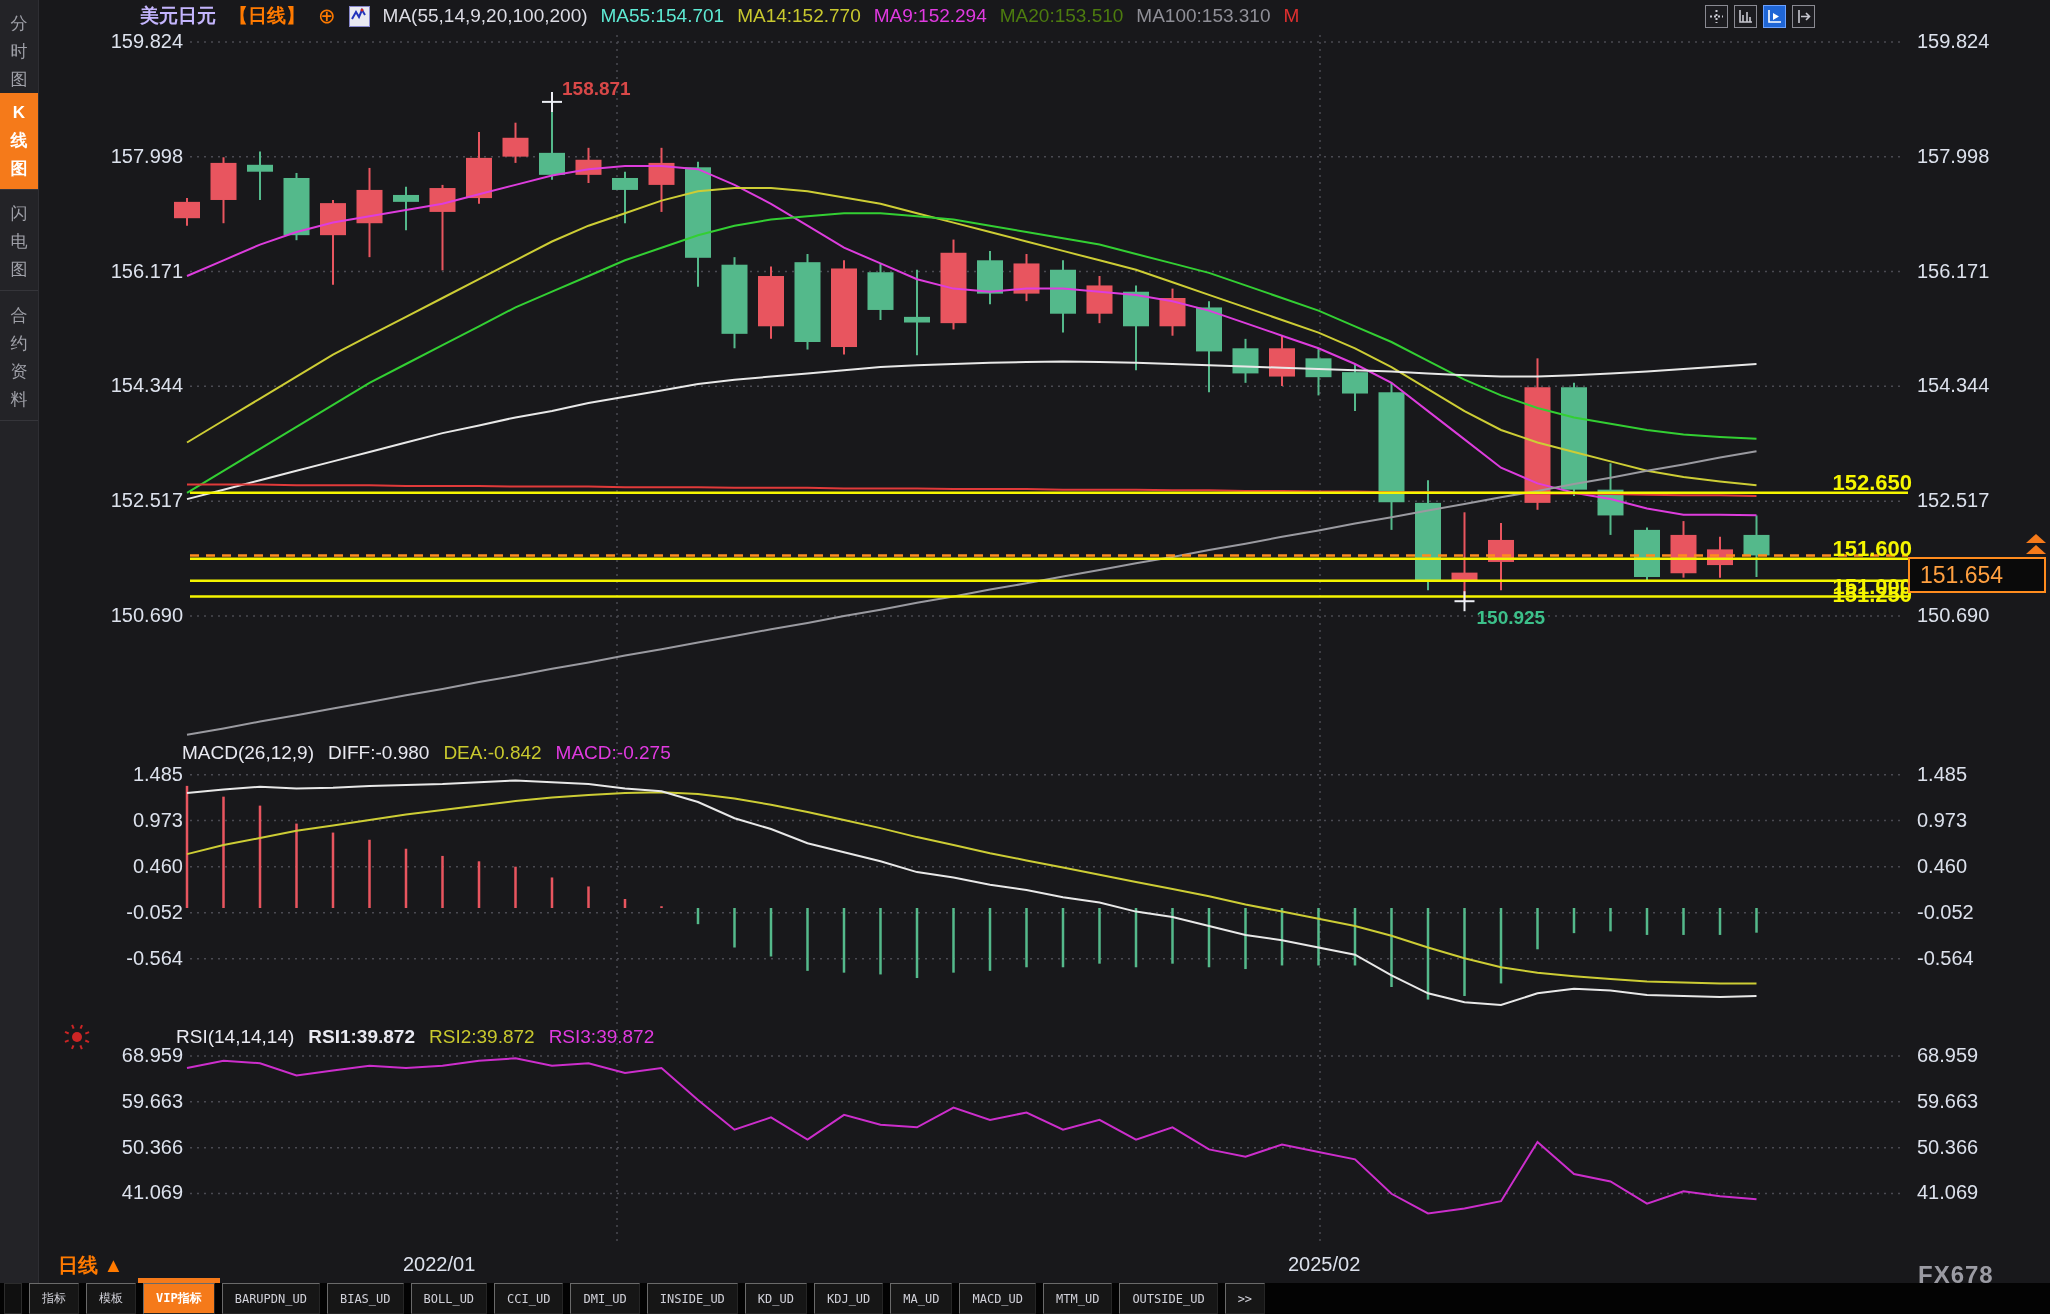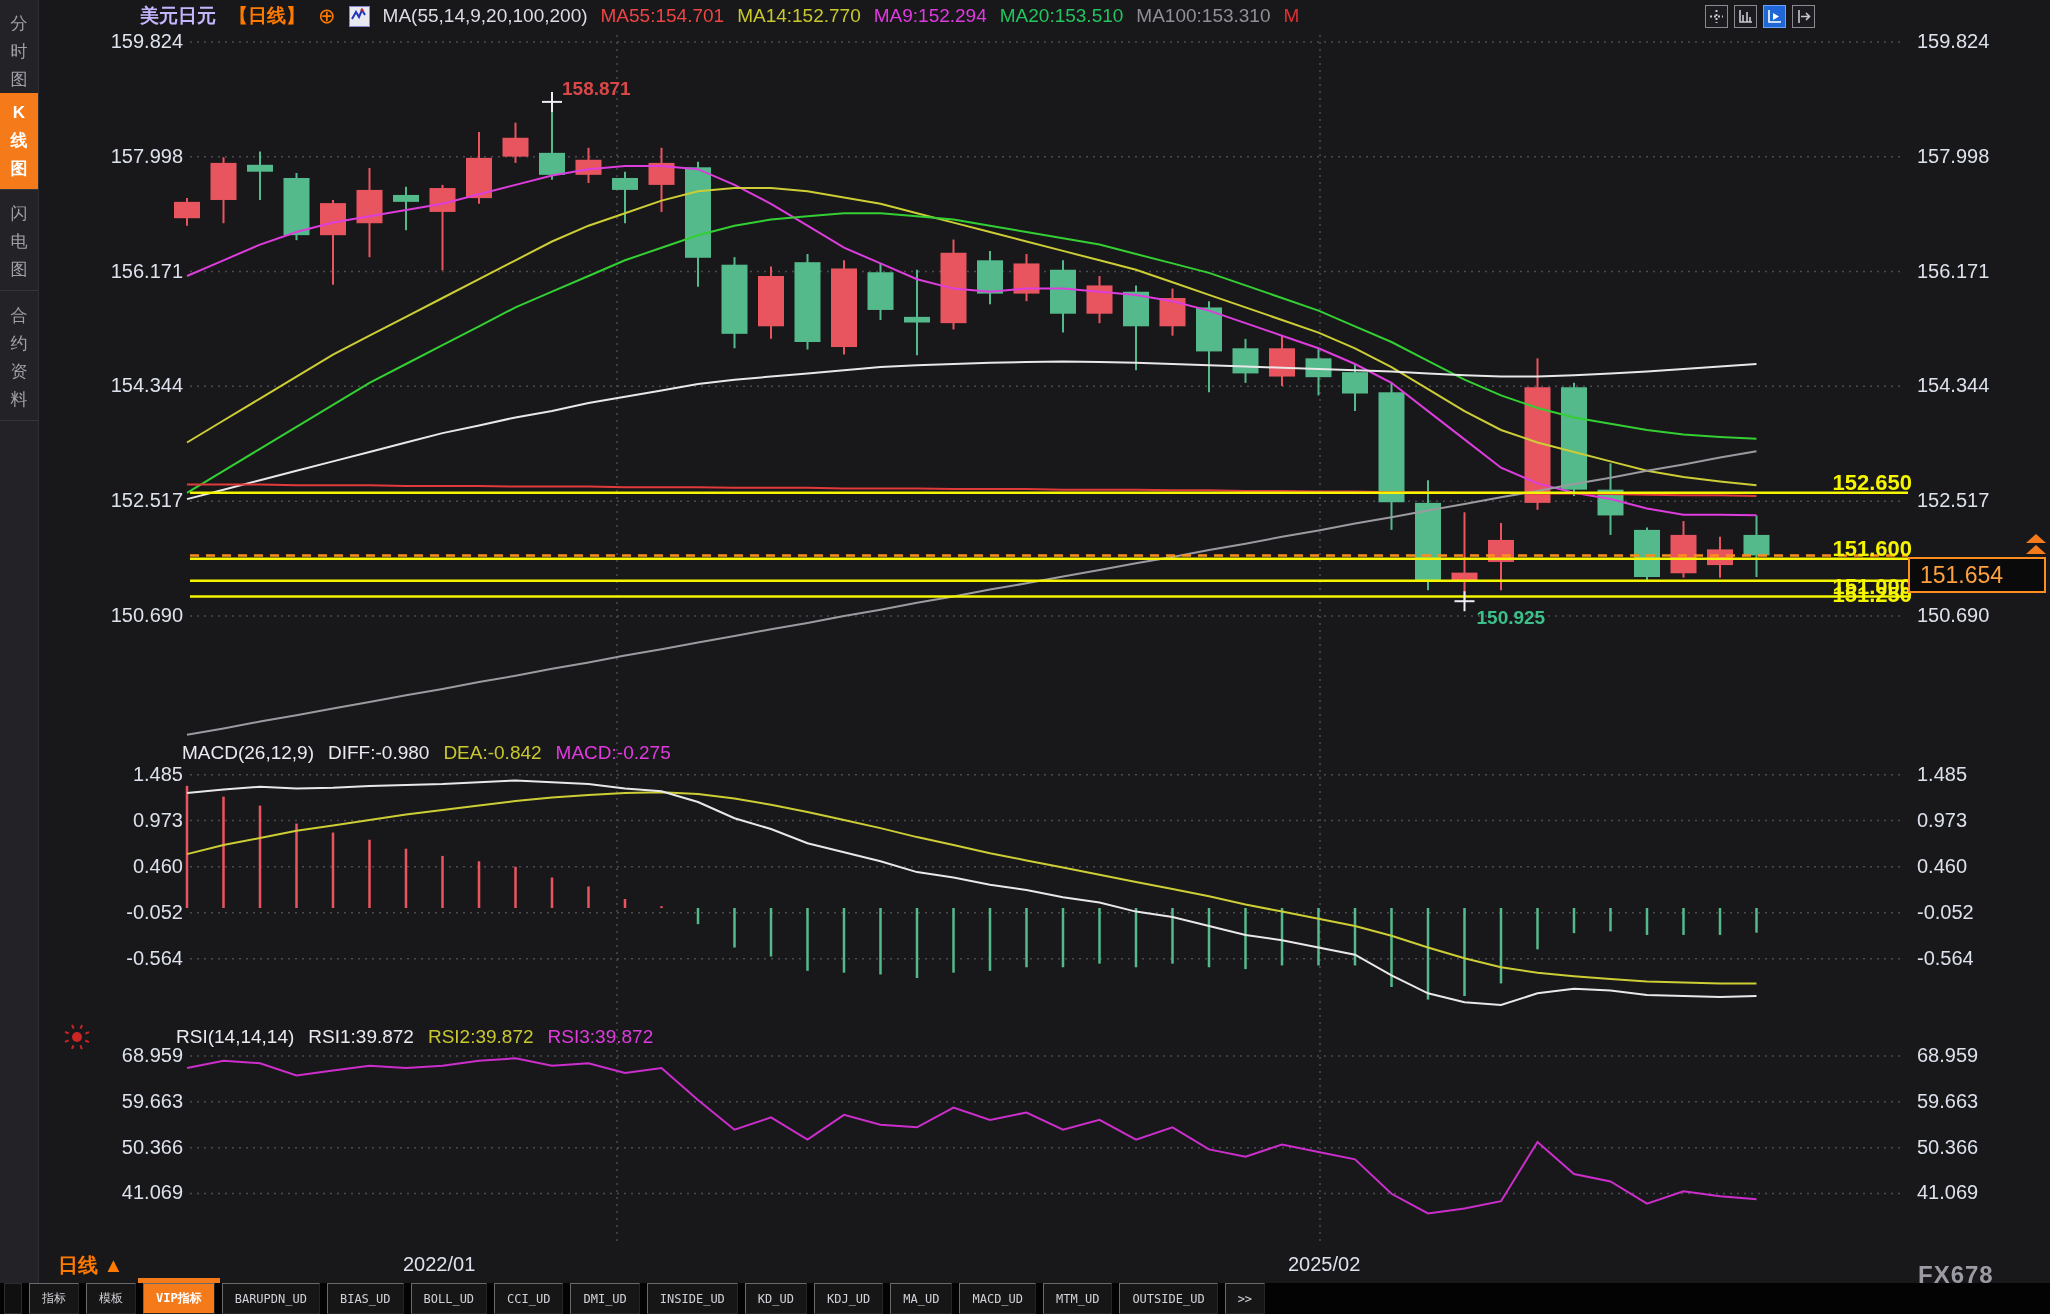--- a/index.html
+++ b/index.html
@@ -265,24 +265,24 @@
     <span class="hdr-period">【日线】</span>
     <span class="hdr-plus">⊕</span>
     <span class="hdr-charticon">
       <svg width="17" height="17" viewBox="0 0 17 17">
           <polyline points="2,12 6,5 9,10 12,3 15,8" fill="none" stroke="#2233bb" stroke-width="2"></polyline>
           <circle cx="12" cy="3" r="1.5" fill="#cc2222"></circle>
         </svg>
     </span>
     <span class="hdr-ma-name">MA(55,14,9,20,100,200)</span>
     <span id="ma-values" style="display: inline-flex; gap: 13px;">
-        <span class="ma-val" style="color: #ef4444; text-align: right;">MA55:154.701</span>
+        <span class="ma-val" style="color: #5eead4; text-align: right;">MA55:154.701</span>
         <span class="ma-val" style="color: rgb(201, 201, 46);">MA14:152.770</span>
         <span class="ma-val" style="color: rgb(224, 58, 224);">MA9:152.294</span>
-        <span class="ma-val" style="color: #22c55e; text-align: center;">MA20:153.510</span>
+        <span class="ma-val" style="color: #4d7c0f; text-align: center;">MA20:153.510</span>
         <span class="ma-val" style="color: rgb(143, 143, 151);">MA100:153.310</span>
         <span class="ma-val" style="color: rgb(224, 48, 48);">M</span>
       </span>
   </div>
 
   <div id="toolbar">
       <div class="tool-btn">
         <svg width="15" height="15" viewBox="0 0 15 15">
           <path d="M7.5 1v13M1 7.5h13" stroke="#c8c8d0" stroke-width="2" stroke-dasharray="2 2"></path>
         </svg>
@@ -304,21 +304,21 @@
           <path d="M5 7.5h8M10 4l3.5 3.5L10 11" stroke="#c8c8d0" stroke-width="1.6" fill="none"></path>
         </svg>
       </div>
     </div>
 
   <div class="pane-header" style="left:182px;top:742px;">
     <span style="color: rgb(233, 233, 241);">MACD(26,12,9)</span><span style="color: rgb(233, 233, 241);">DIFF:-0.980</span><span style="color: rgb(201, 201, 46);">DEA:-0.842</span><span style="color: rgb(224, 58, 224);">MACD:-0.275</span>
   </div>
 
   <div class="pane-header" style="left:176px;top:1026px;">
-    <span style="color: rgb(233, 233, 241);">RSI(14,14,14)</span><span style="color: rgb(233, 233, 241);">RSI1:39.872</span><span style="color: rgb(201, 201, 46);">RSI2:39.872</span><span style="color: rgb(224, 58, 224);">RSI3:39.872</span>
+    <span style="color: rgb(233, 233, 241);">RSI(14,14,14)</span><span style="color: rgb(233, 233, 241); font-weight: bold;">RSI1:39.872</span><span style="color: rgb(201, 201, 46);">RSI2:39.872</span><span style="color: rgb(224, 58, 224);">RSI3:39.872</span>
   </div>
 
   <div class="ann" id="ann-high" style="left: 562px; top: 77.8865px; color: rgb(216, 72, 72);">158.871</div>
   <div class="ann" id="ann-low" style="left: 1476.5px; top: 607.213px; color: rgb(60, 192, 138);">150.925</div>
 
   <div id="level-labels">
       <div class="lvl-label" style="left: 1762px; top: 469.814px;">152.650</div>
       <div class="lvl-label" style="left: 1762px; top: 535.796px;">151.600</div>
       <div class="lvl-label" style="left: 1762px; top: 582px;">151.250</div>
       <div class="lvl-label" style="left: 1762px; top: 573.5px;">151.000</div>

